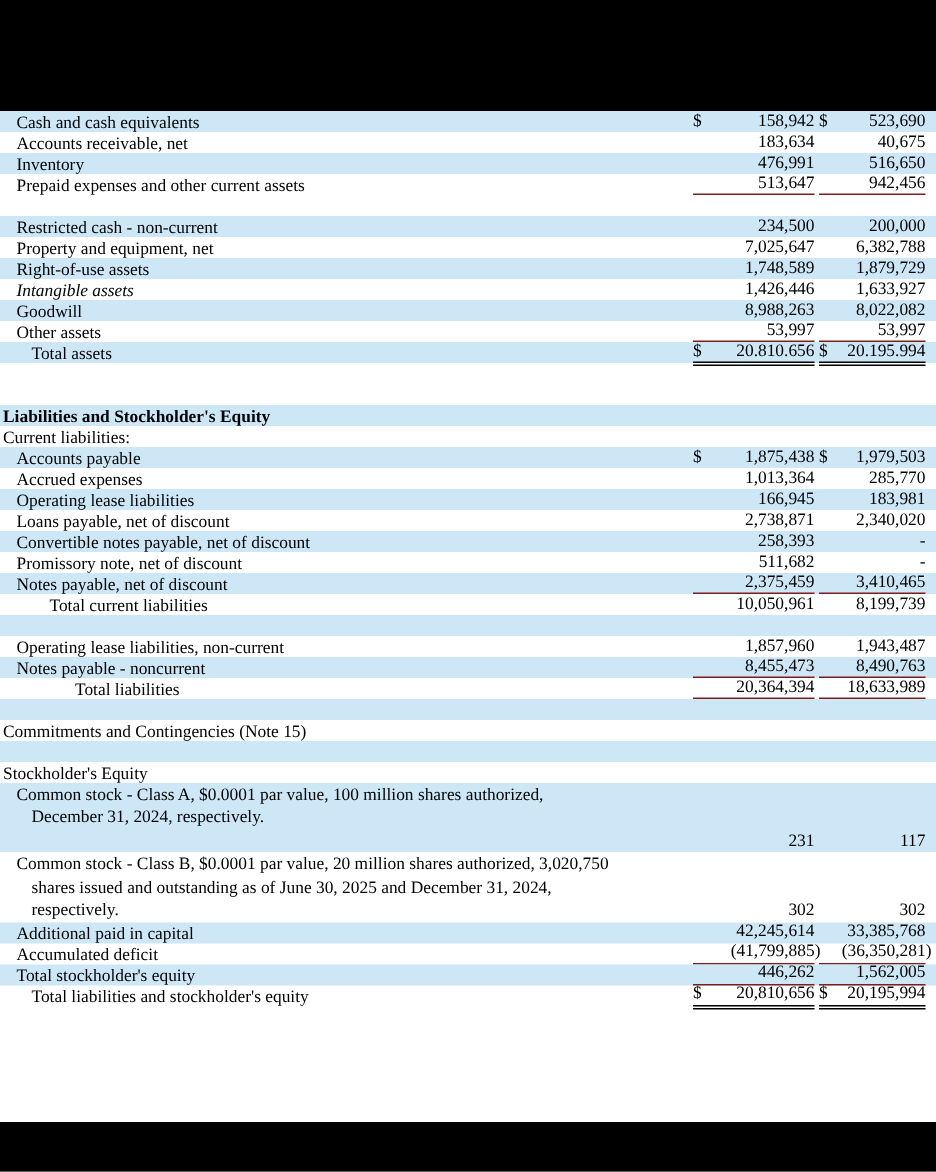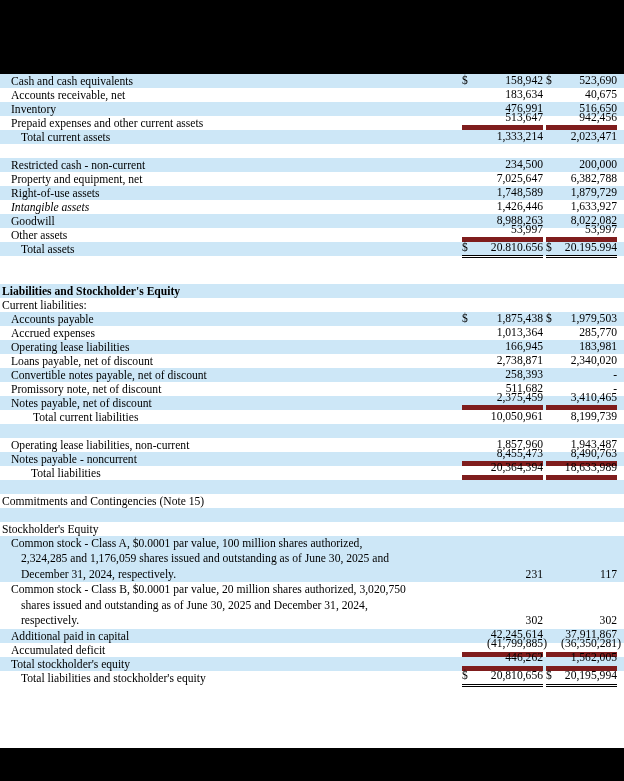--- a/index.html
+++ b/index.html
@@ -14,21 +14,21 @@
   .row.shade{background:#cde7f7;}
   .row.bold .lbl{font-weight:bold;}
   .lbl{position:absolute;top:0;left:0;right:0;}
   .wrap3 .lbl{position:static;}
   .line{height:15.45px;line-height:15.45px;}
   .cell{position:absolute;bottom:0;height:15.45px;display:flex;justify-content:space-between;align-items:flex-end;}
   .c1{left:462px;width:81px;}
   .c2{left:546px;width:71px;}
   .cell .v{text-align:right;flex:1;}
   .cell.paren .v{margin-right:-4px;}
-  .cell.u-s{border-bottom:5px solid #7f1d1d;}
+  .cell.u-s{border-bottom:1px solid #7f1d1d;}
   .cell.u-d{border-bottom:1px solid #000;}
   .cell.u-d::after{content:"";position:absolute;left:0;right:0;bottom:-3px;border-bottom:1px solid #000;}
 </style>
 </head>
 <body>
 
 <div class="screen">
   <div class="bar bar-top"></div>
   <div class="sheet">
       <div class="row shade">
@@ -68,31 +68,20 @@
         <div class="lbl" style="padding-left: 11px;">Prepaid expenses and other current assets</div>
         <div class="cell c1 u-s">
           <span class="d"></span>
           <span class="v">513,647</span>
         </div>
         <div class="cell c2 u-s">
           <span class="d"></span>
           <span class="v">942,456</span>
         </div>
       </div>
-      <div class="row shade">
-        <div class="lbl" style="padding-left: 21px;">Total current assets</div>
-        <div class="cell c1">
-          <span class="d"></span>
-          <span class="v">1,333,214</span>
-        </div>
-        <div class="cell c2">
-          <span class="d"></span>
-          <span class="v">2,023,471</span>
-        </div>
-      </div>
       <div class="row"></div>
       <div class="row shade">
         <div class="lbl" style="padding-left: 11px;">Restricted cash - non-current</div>
         <div class="cell c1">
           <span class="d"></span>
           <span class="v">234,500</span>
         </div>
         <div class="cell c2">
           <span class="d"></span>
           <span class="v">200,000</span>
@@ -277,42 +266,41 @@
         <div class="cell c1 u-s">
           <span class="d"></span>
           <span class="v">8,455,473</span>
         </div>
         <div class="cell c2 u-s">
           <span class="d"></span>
           <span class="v">8,490,763</span>
         </div>
       </div>
       <div class="row">
-        <div class="lbl" style="padding-left: 31px;">Total liabilities</div>
+        <div class="lbl" style="padding-left: 31px; margin-left: 19px;">Total liabilities</div>
         <div class="cell c1 u-s">
           <span class="d"></span>
           <span class="v">20,364,394</span>
         </div>
         <div class="cell c2 u-s">
           <span class="d"></span>
           <span class="v">18,633,989</span>
         </div>
       </div>
       <div class="row shade"></div>
       <div class="row">
         <div class="lbl" style="padding-left: 2px;">Commitments and Contingencies (Note 15)</div>
       </div>
       <div class="row shade"></div>
       <div class="row">
         <div class="lbl" style="padding-left: 2px;">Stockholder's Equity</div>
       </div>
       <div class="row shade wrap3">
         <div class="lbl">
           <div class="line" style="padding-left: 11px;">Common stock - Class A, $0.0001 par value, 100 million shares authorized,</div>
-          <div class="line" style="padding-left: 21px;">2,324,285 and 1,176,059 shares issued and outstanding as of June 30, 2025 and</div>
           <div class="line" style="padding-left: 21px;">December 31, 2024, respectively.</div>
         </div>
         <div class="cell c1">
           <span class="d"></span>
           <span class="v">231</span>
         </div>
         <div class="cell c2">
           <span class="d"></span>
           <span class="v">117</span>
         </div>
@@ -333,21 +321,21 @@
         </div>
       </div>
       <div class="row shade">
         <div class="lbl" style="padding-left: 11px;">Additional paid in capital</div>
         <div class="cell c1">
           <span class="d"></span>
           <span class="v">42,245,614</span>
         </div>
         <div class="cell c2">
           <span class="d"></span>
-          <span class="v">37,911,867</span>
+          <span class="v">33,385,768</span>
         </div>
       </div>
       <div class="row">
         <div class="lbl" style="padding-left: 11px;">Accumulated deficit</div>
         <div class="cell c1 u-s paren">
           <span class="d"></span>
           <span class="v">(41,799,885)</span>
         </div>
         <div class="cell c2 u-s paren">
           <span class="d"></span>

